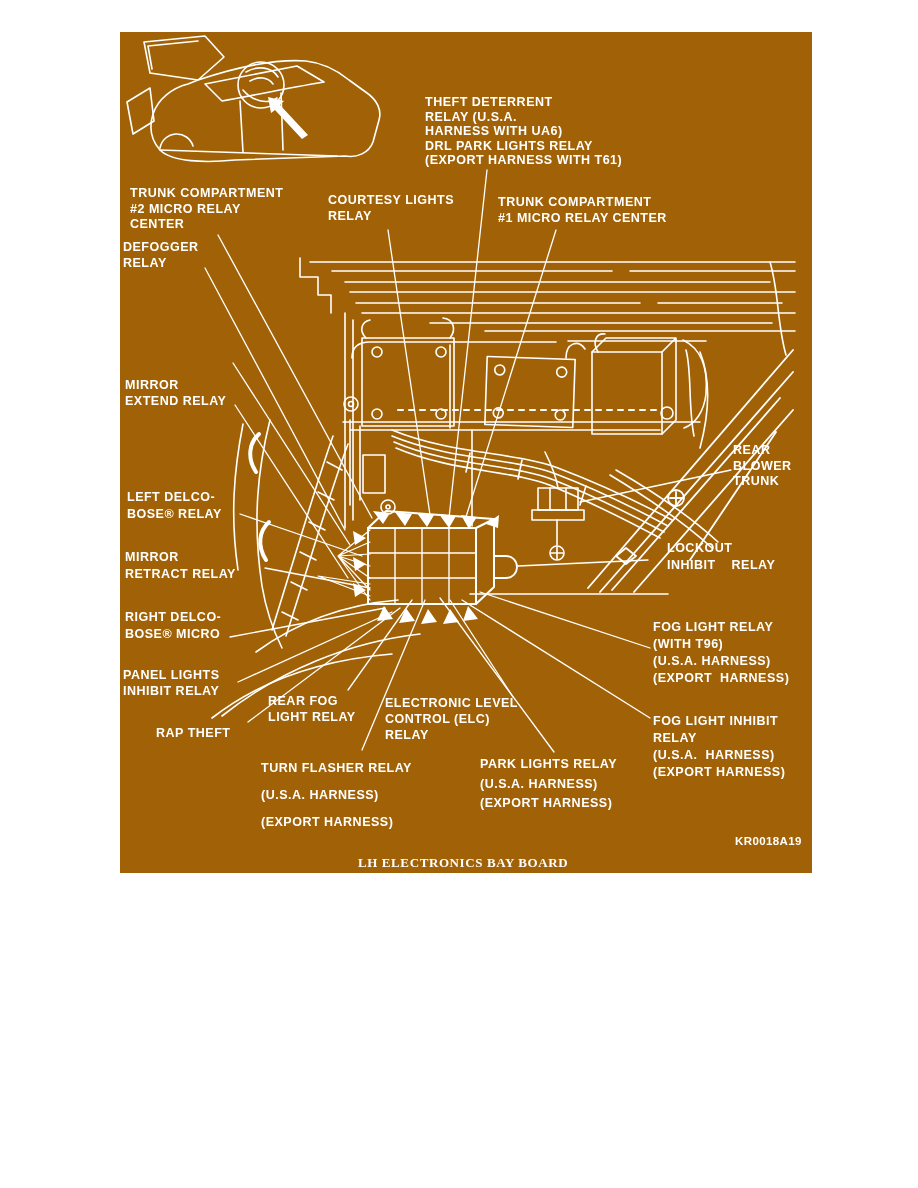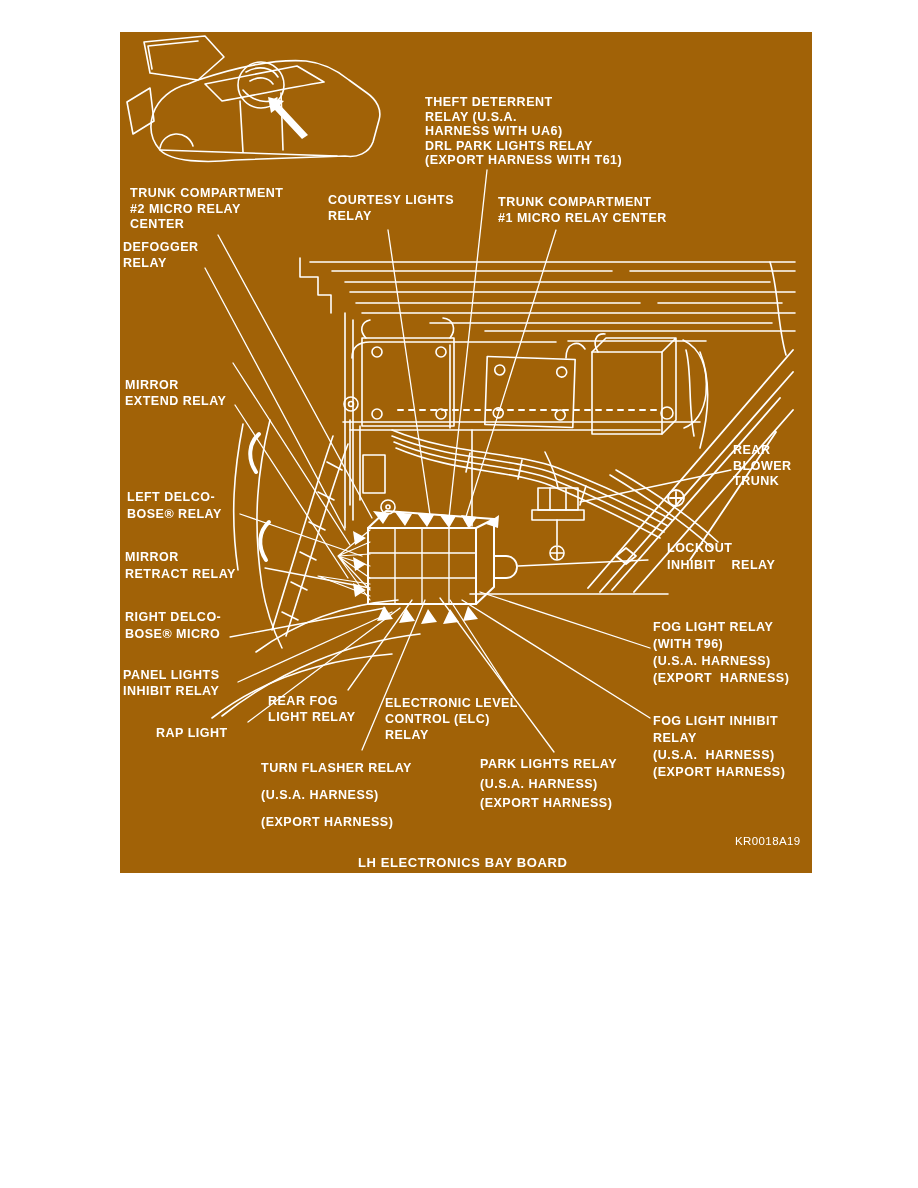--- a/index.html
+++ b/index.html
@@ -12,24 +12,24 @@
     position:absolute;left:120px;top:32px;width:692px;height:841px;
     background:#a16207;overflow:hidden;
   }
   .art{position:absolute;left:0;top:0;}
   .lbl{
     position:absolute;color:#ffffff;
     font-weight:700;font-size:12.5px;line-height:15.5px;
     letter-spacing:0.5px;white-space:pre-wrap;
   }
   .code{
-    position:absolute;color:#ffffff;font-weight:400;font-size:11.5px;letter-spacing:0.4px;
+    position:absolute;color:#ffffff;font-weight:700;font-size:11.5px;letter-spacing:0.4px;
   }
   .caption{
-    position:absolute;color:#ffffff;font-weight:700;font-size:13px;letter-spacing:0.6px;
+    position:absolute;color:#ffffff;font-weight:700;font-size:13px;letter-spacing:0.6px;font-family:Liberation Serif, serif;
   }
 </style>
 </head>
 <body>
 
 <div class="panel">
 
   <svg class="art" viewBox="120 32 692 841" width="692" height="841" xmlns="http://www.w3.org/2000/svg">
     <g stroke="#ffffff" fill="none" stroke-width="1.6" stroke-linecap="round" stroke-linejoin="round">
 
@@ -182,21 +182,21 @@
   <div class="lbl" style="left:5px;top:346px">MIRROR
 EXTEND RELAY</div>
   <div class="lbl" style="left:7px;top:457px;line-height:17px">LEFT DELCO-
 BOSE® RELAY</div>
   <div class="lbl" style="left:5px;top:517px;line-height:17px">MIRROR
 RETRACT RELAY</div>
   <div class="lbl" style="left:5px;top:577px;line-height:17px">RIGHT DELCO-
 BOSE® MICRO</div>
   <div class="lbl" style="left:3px;top:635px;line-height:16px">PANEL LIGHTS
 INHIBIT RELAY</div>
-  <div class="lbl" style="left:36px;top:694px">RAP LIGHT</div>
+  <div class="lbl" style="left:36px;top:694px">RAP THEFT</div>
   <div class="lbl" style="left:148px;top:661px;line-height:16px">REAR FOG
 LIGHT RELAY</div>
   <div class="lbl" style="left:265px;top:663px;line-height:16px">ELECTRONIC LEVEL
 CONTROL (ELC)
 RELAY</div>
   <div class="lbl" style="left:141px;top:723px;line-height:27px">TURN FLASHER RELAY
 (U.S.A. HARNESS)
 (EXPORT HARNESS)</div>
   <div class="lbl" style="left:360px;top:723px;line-height:19.5px">PARK LIGHTS RELAY
 (U.S.A. HARNESS)

